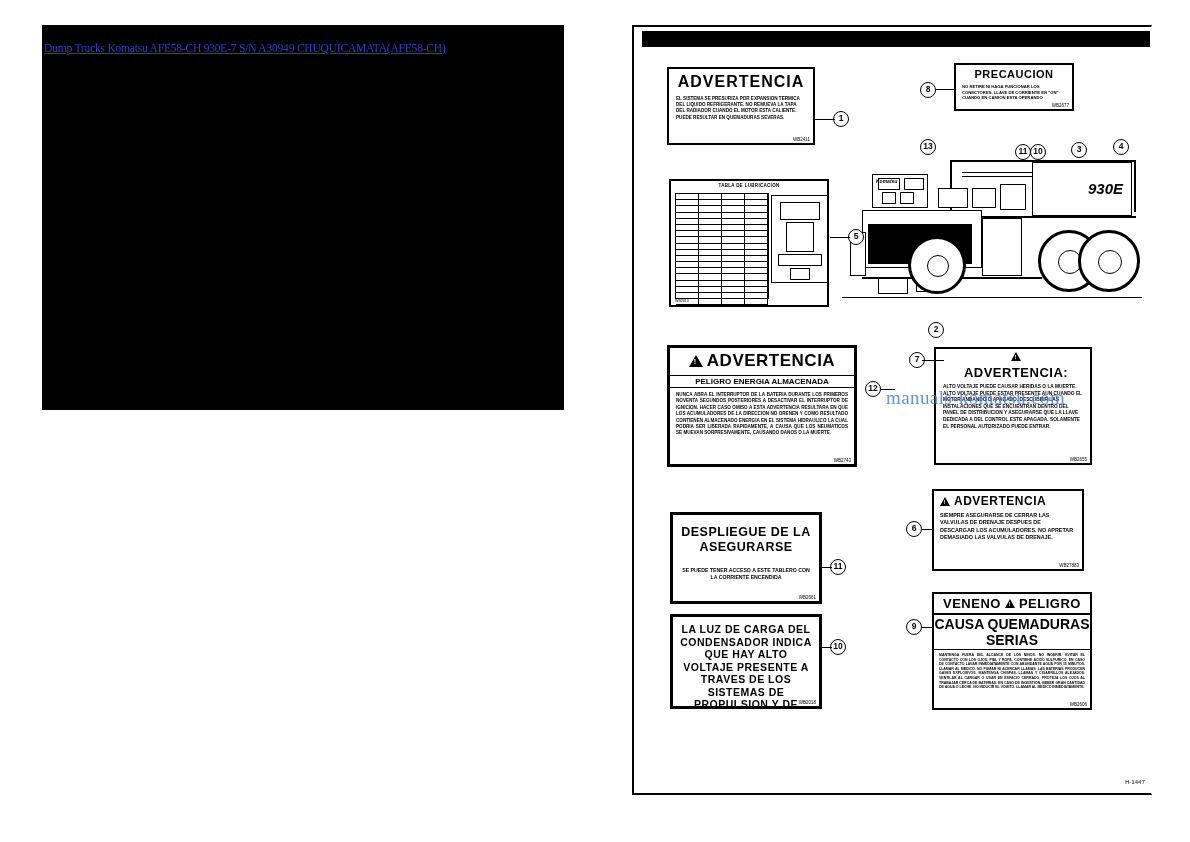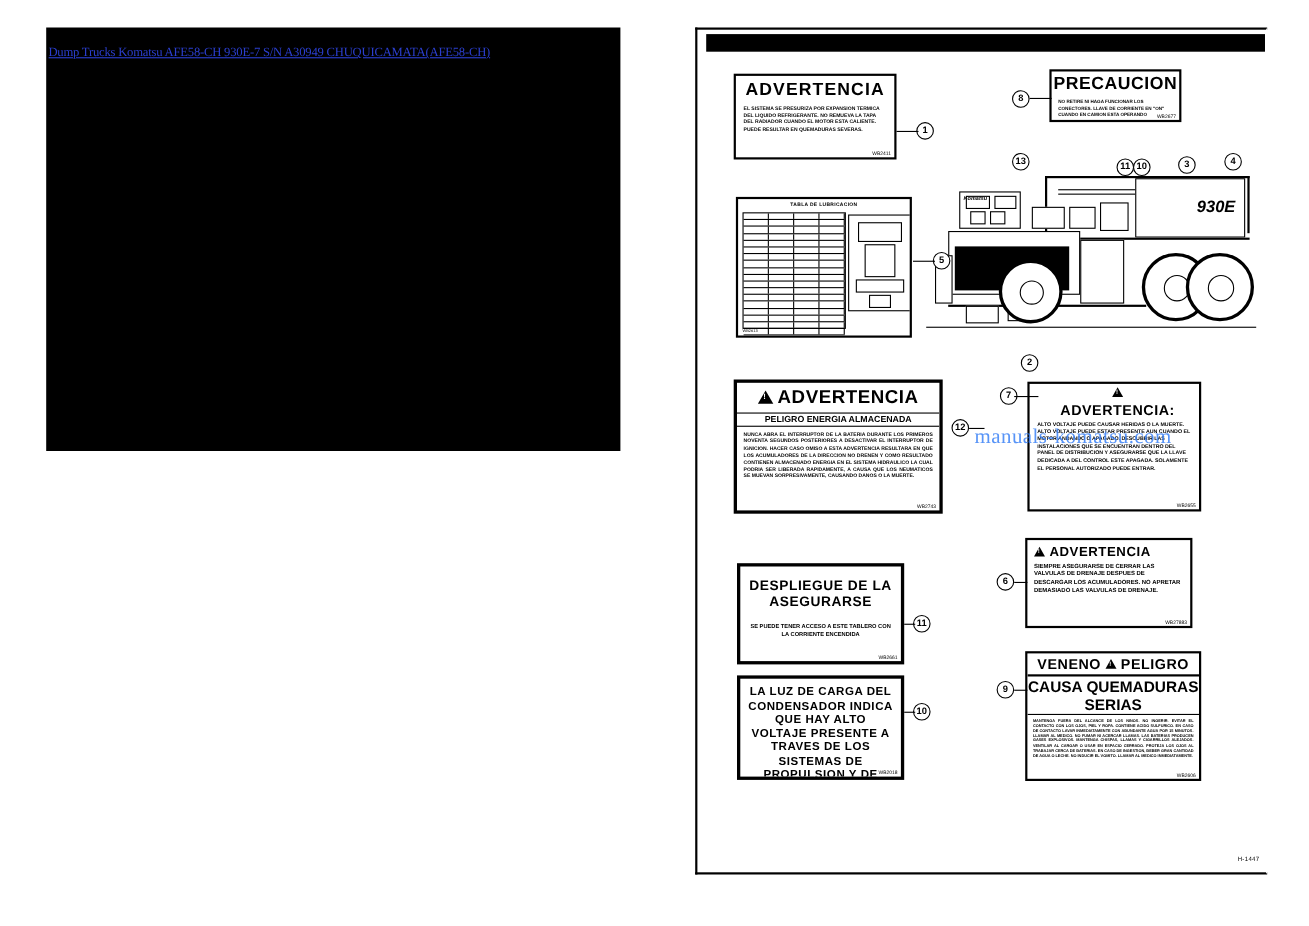--- a/index.html
+++ b/index.html
@@ -122,21 +122,21 @@
   #decal-advertencia-radiador .title {
     font-size: 16px; margin-top: 4px; letter-spacing: 1px;
   }
   #decal-advertencia-radiador .body {
     font-size: 4.6px; line-height: 6.2px; margin: 5px 7px 0 7px;
   }
 
   #decal-precaucion {
     left: 320px; top: 36px; width: 120px; height: 48px;
   }
-  #decal-precaucion .title { font-size: 16px; margin-top: 3px; }
+  #decal-precaucion .title { font-size: 11px; margin-top: 3px; }
   #decal-precaucion .body {
     font-size: 4.2px; line-height: 5.6px; margin: 4px 6px 0 6px;
   }
 
   #decal-tabla-lubricacion {
     left: 35px; top: 152px; width: 160px; height: 128px;
     border-width: 2px;
   }
   .lube-title {
     text-align: center; font-size: 4.5px; font-weight: bold;

